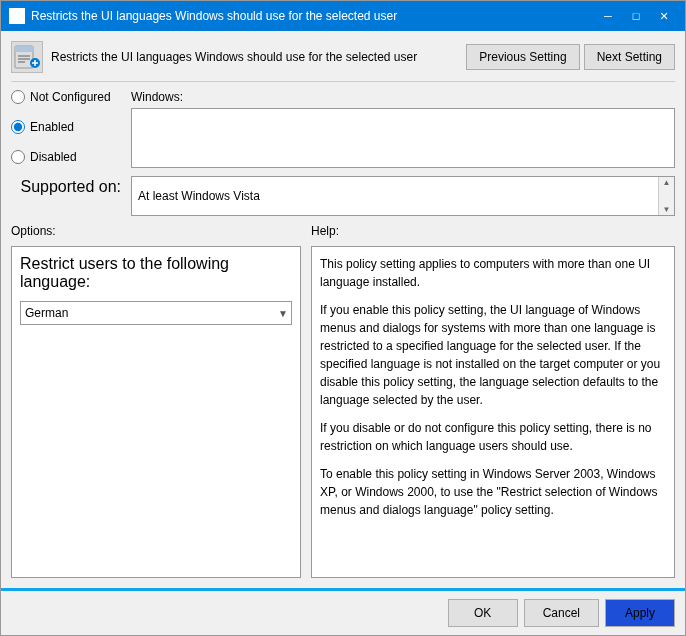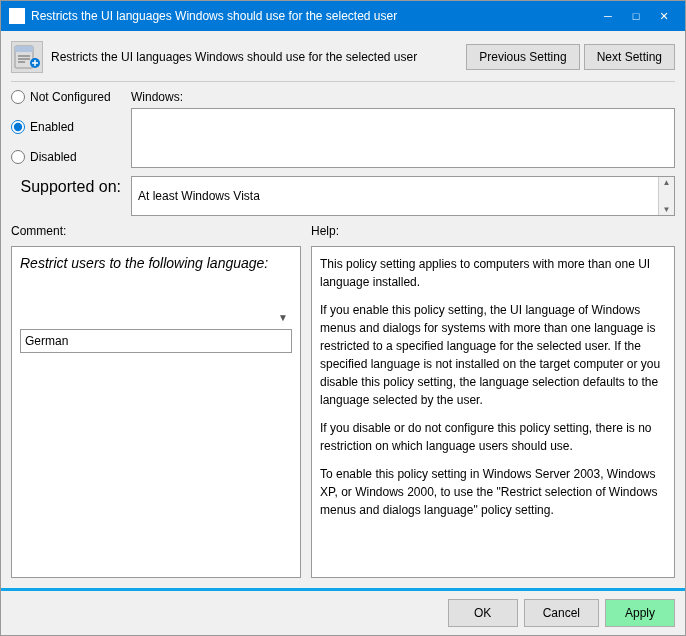--- a/index.html
+++ b/index.html
@@ -215,36 +215,34 @@
     .options-box {
       border: 1px solid #999;
       background: white;
       flex: 1;
       padding: 8px;
       display: flex;
       flex-direction: column;
       gap: 10px;
     }
     .options-label {
-      font-size: 14px;
-      font-style: italic;
+      font-size: 16px;
     }
     .dropdown-wrapper {
       position: relative;
     }
     .dropdown-select {
       width: 100%;
       height: 24px;
       border: 1px solid #999;
       background: white;
       font-size: 12px;
       padding: 0 20px 0 4px;
       appearance: none;
       cursor: pointer;
-      margin-top: 48px;
     }
     .dropdown-arrow {
       position: absolute;
       right: 4px;
       top: 50%;
       transform: translateY(-50%);
       pointer-events: none;
       font-size: 10px;
       color: #555;
     }
@@ -286,21 +284,21 @@
       background: #e1e1e1;
       cursor: pointer;
       font-size: 12px;
       min-width: 70px;
       height: 28px;
     }
     .footer-btn.ok {
       background: #e1e1e1;
     }
     .footer-btn.apply {
-      background: #86efac;
+      background: #1d4ed8;
     }
   </style>
 </head>
 <body>
 
 <div class="window">
 
   <div class="title-bar">
     <div class="title-bar-left">
       <div class="title-bar-icon">
@@ -371,21 +369,21 @@
         <div class="scroll-stub">
           <span class="scroll-arrow">▲</span>
           <span class="scroll-arrow">▼</span>
         </div>
       </div>
     </div>
 
     <div class="main-panels">
 
       <div class="options-panel">
-        <span class="panel-title">Comment:</span>
+        <span class="panel-title">Options:</span>
         <div class="options-box">
           <span class="options-label">Restrict users to the following language:</span>
           <div class="dropdown-wrapper">
             <select class="dropdown-select">
               <option>German</option>
               <option>English</option>
               <option>French</option>
               <option>Spanish</option>
               <option>Chinese</option>
               <option>Japanese</option>

